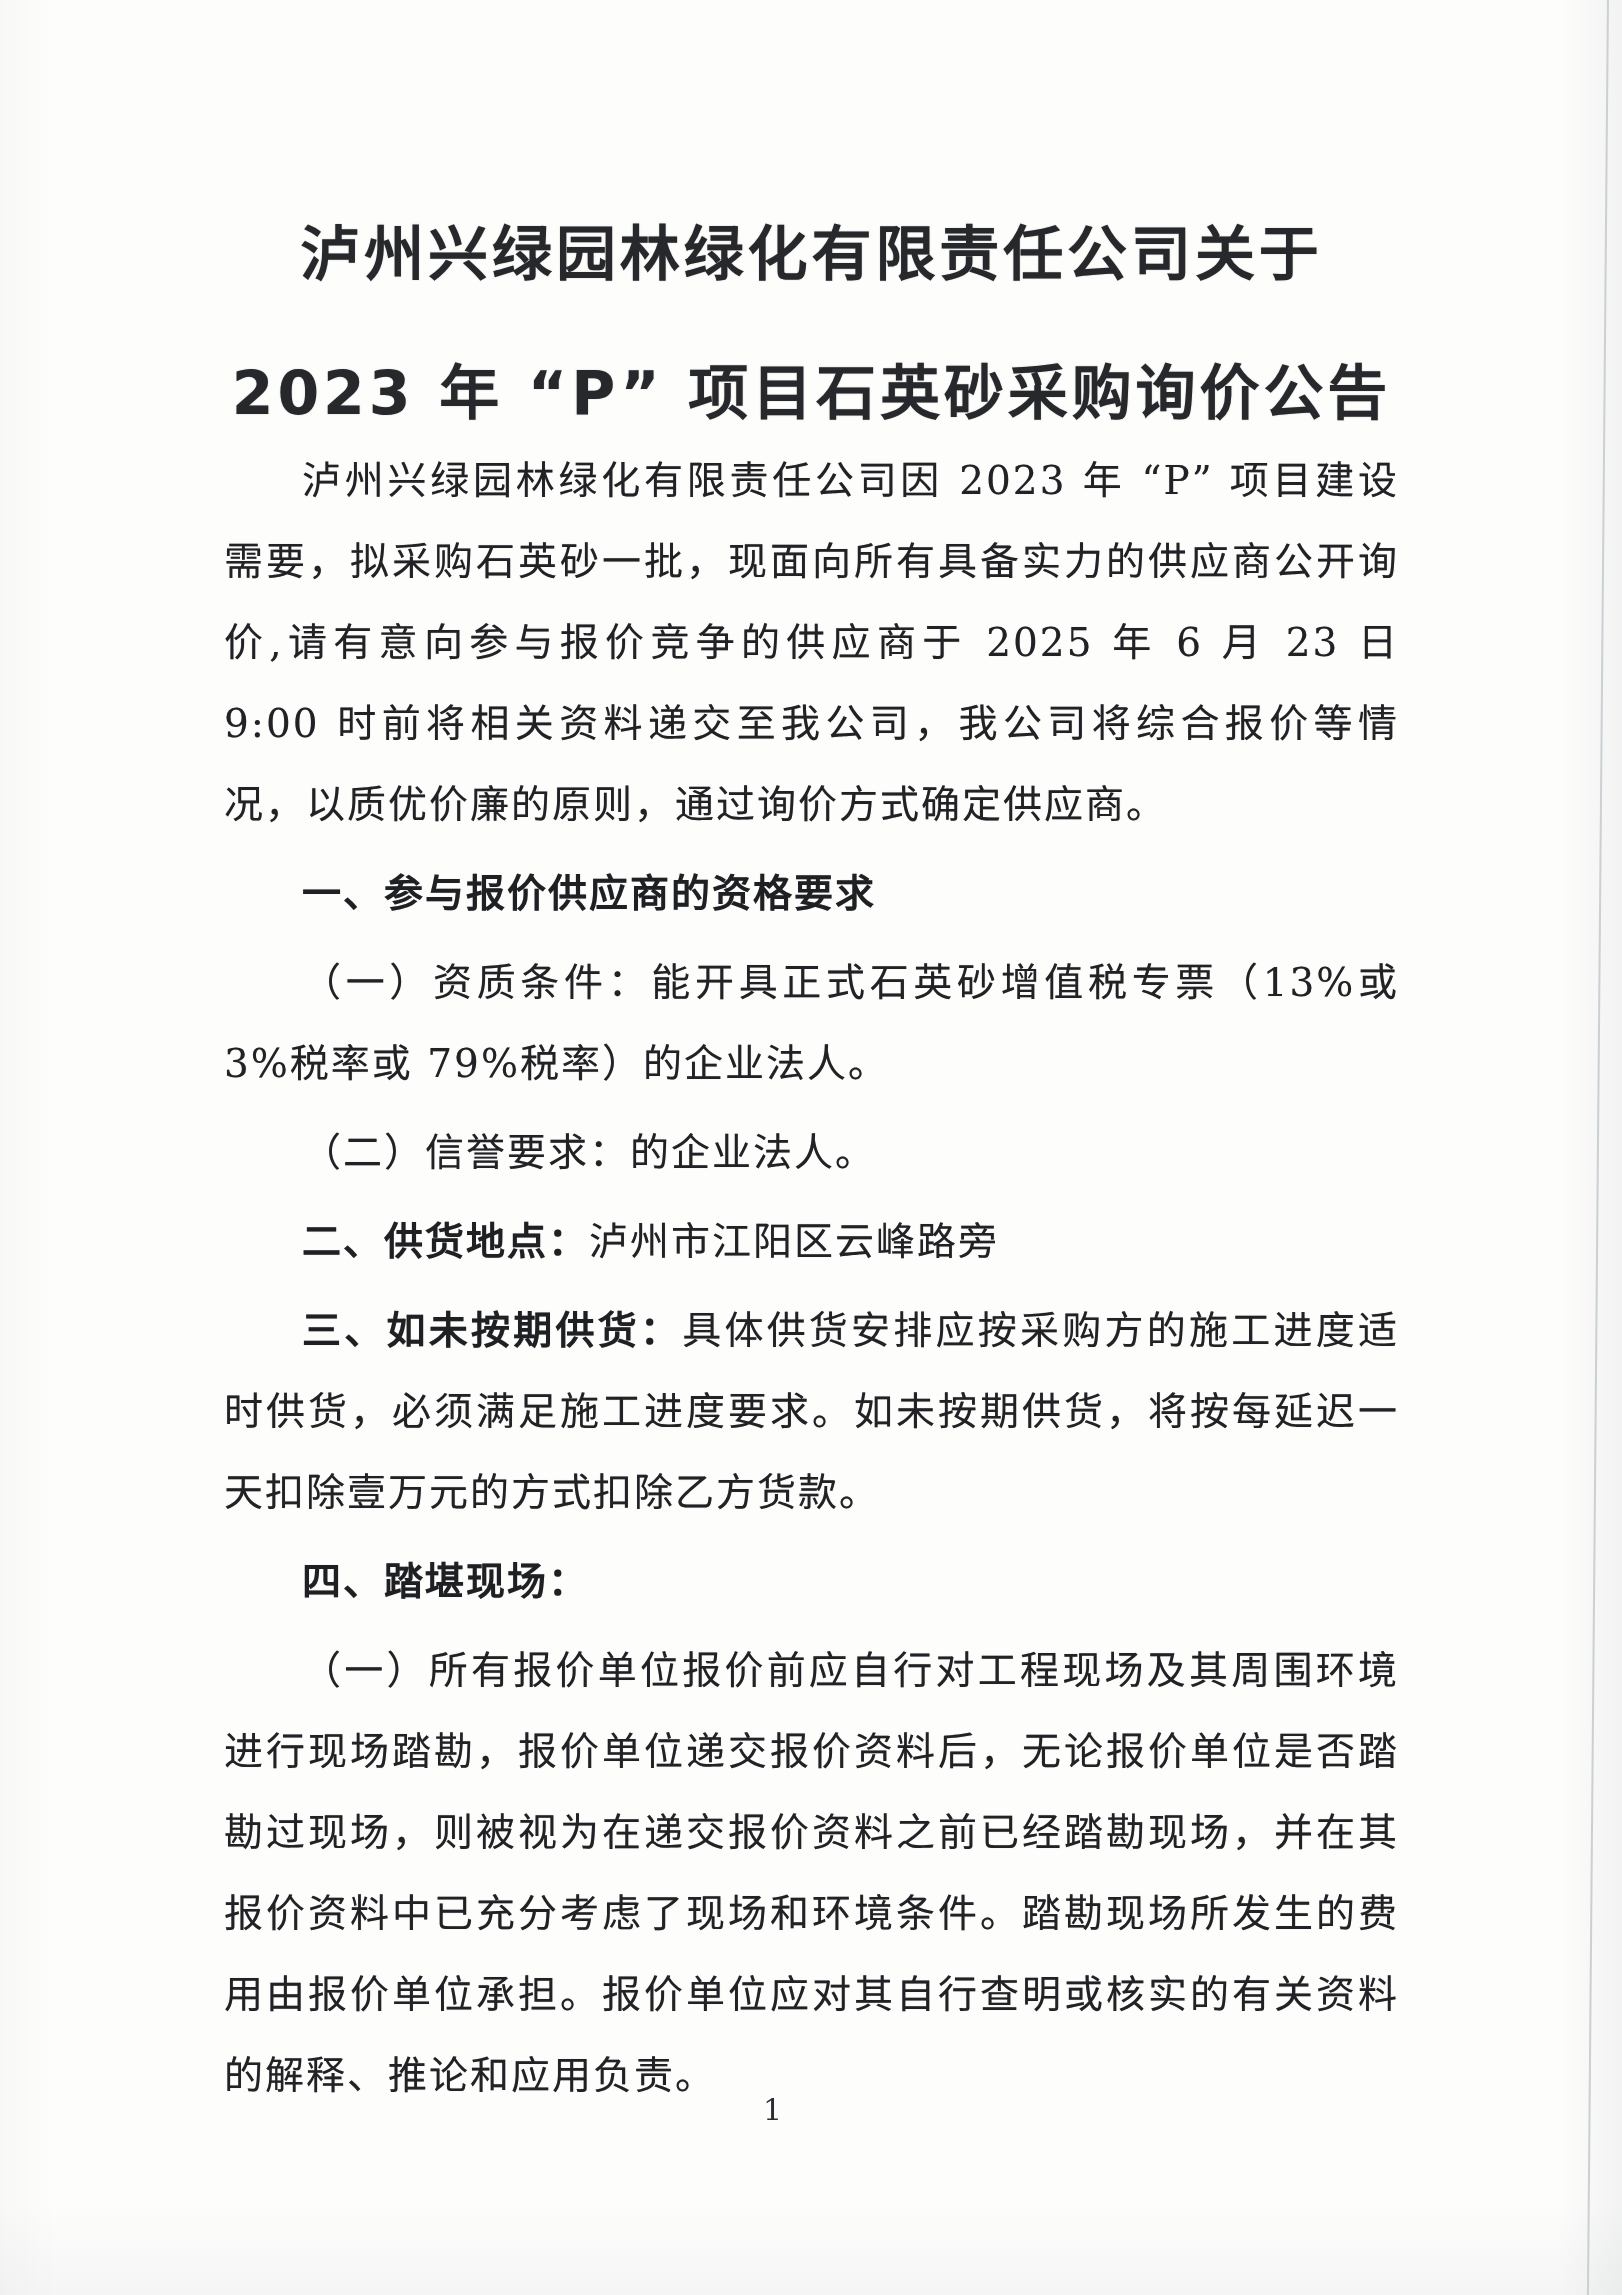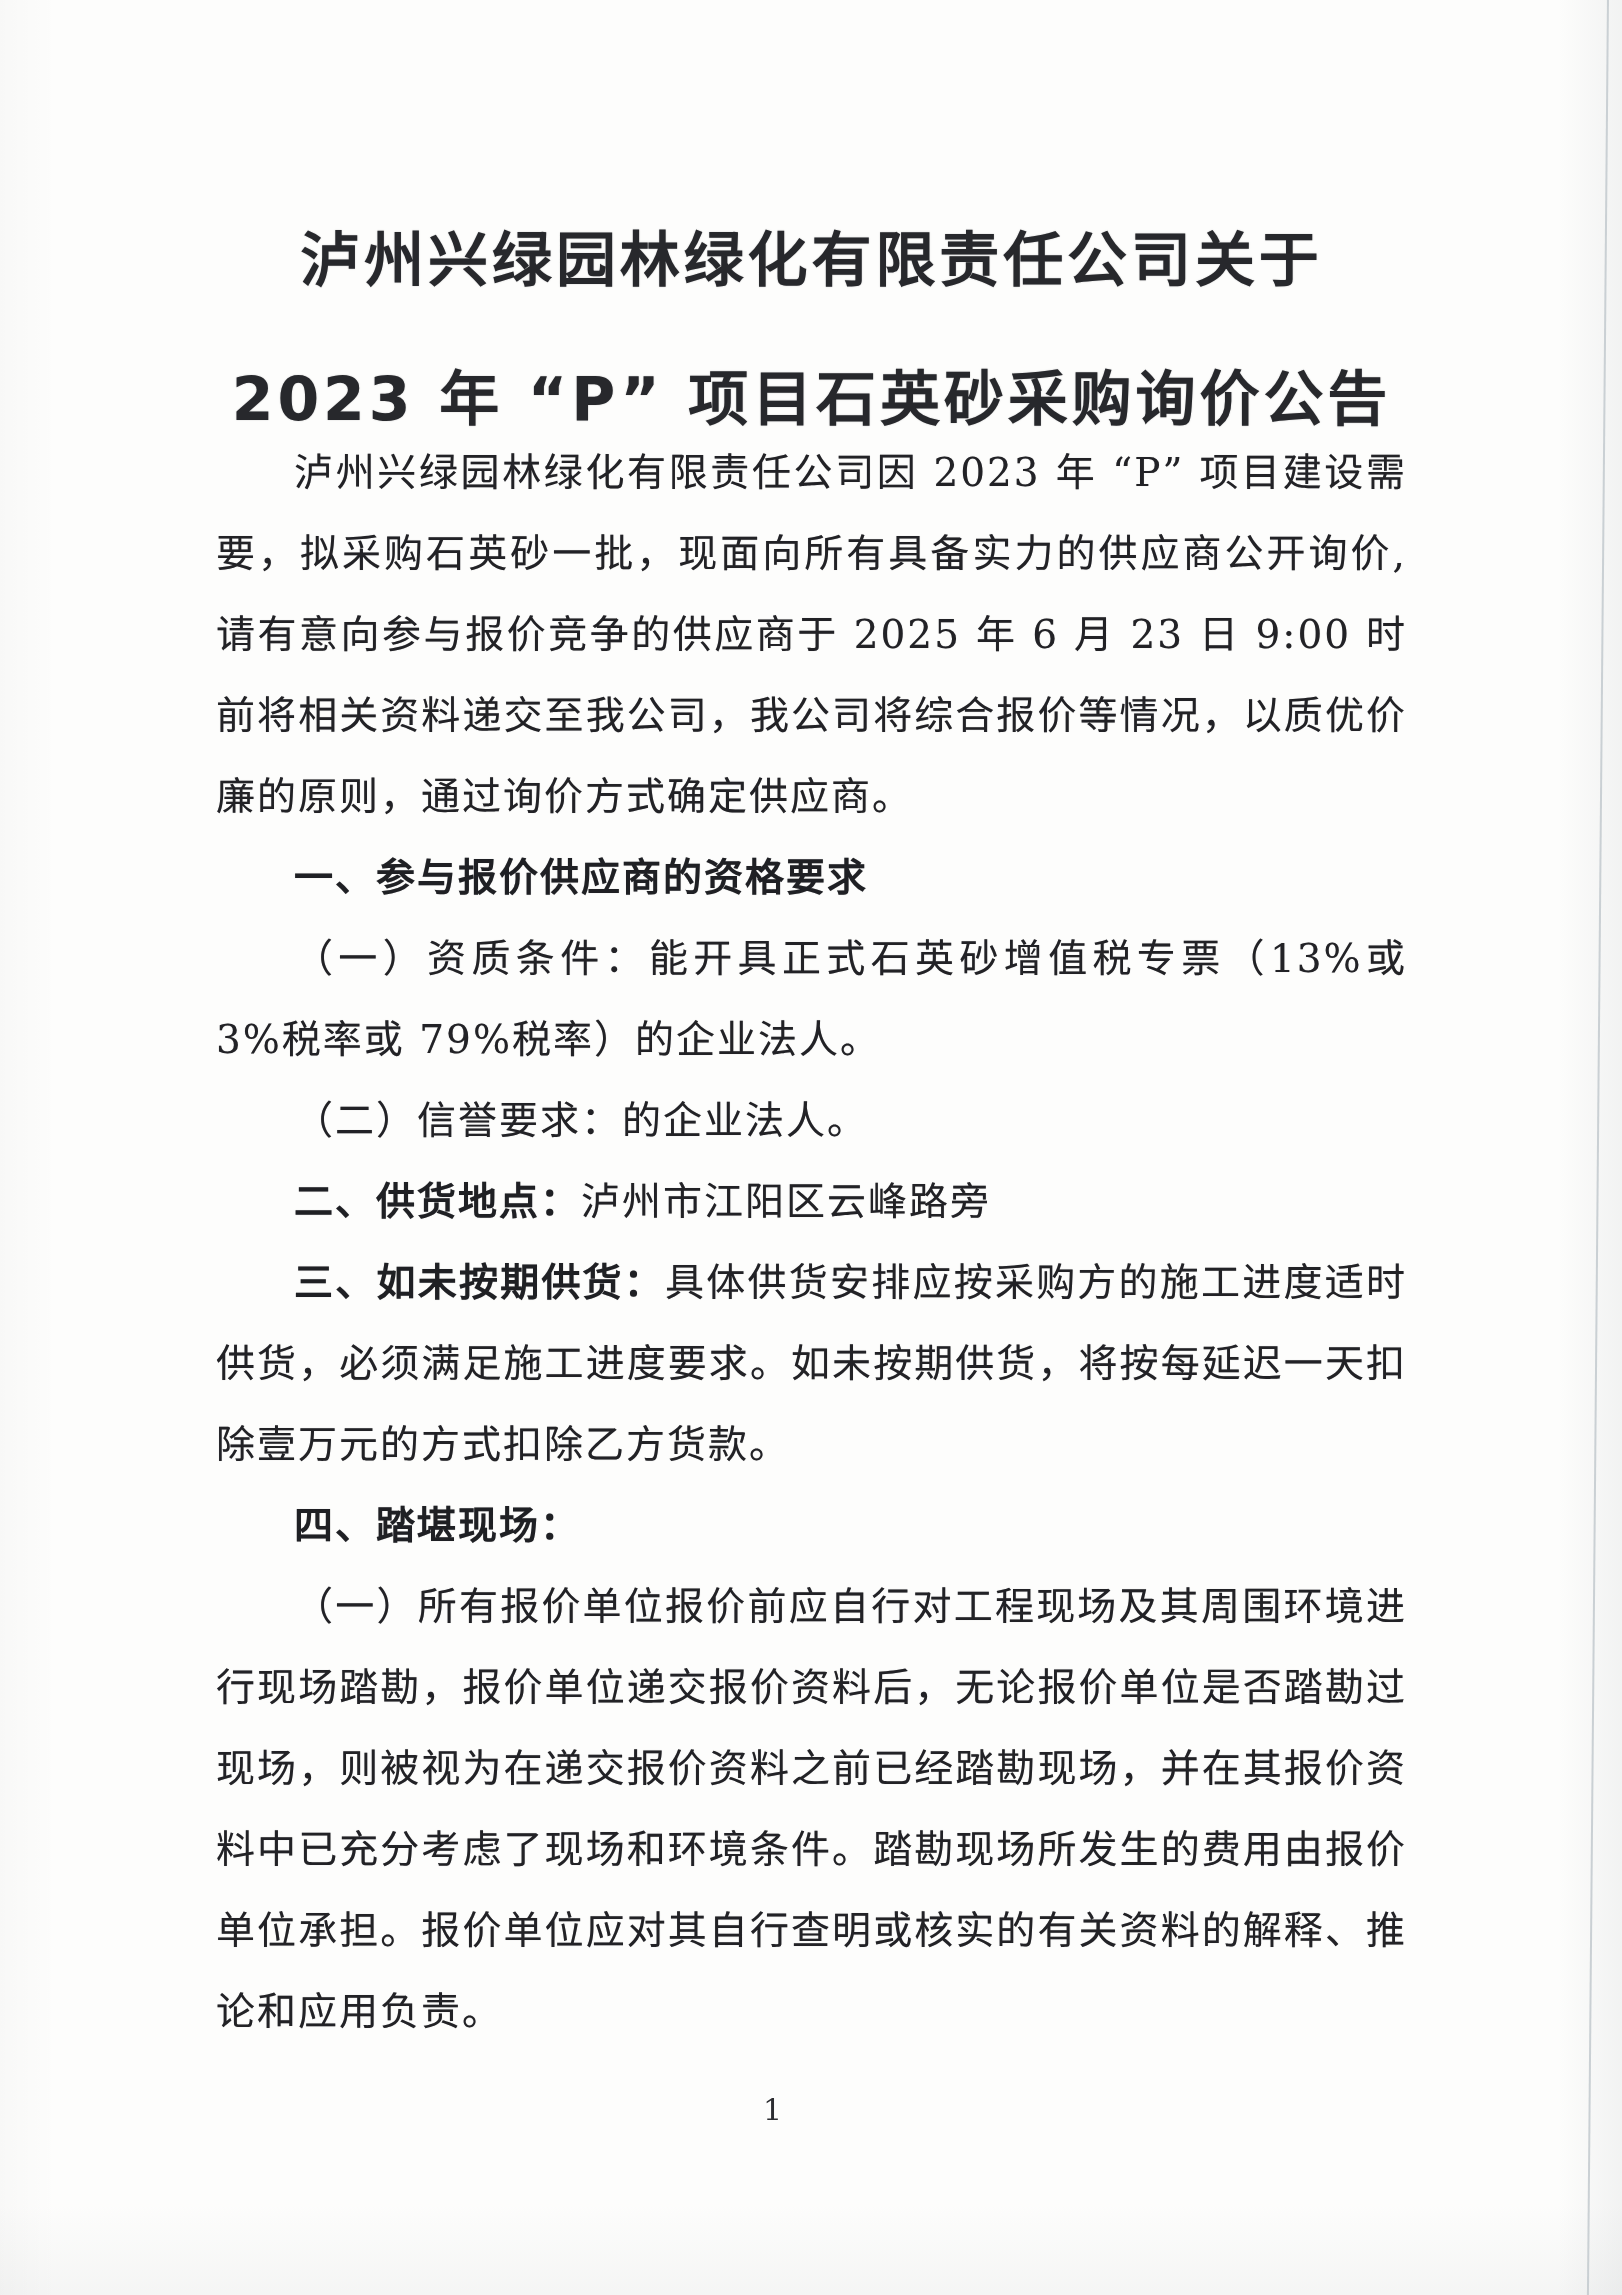--- a/index.html
+++ b/index.html
@@ -25,21 +25,21 @@
     top: -3.9px;
     width: 2px;
     height: 2303px;
     background: #c2c9ce;
     opacity: 0.85;
     transform: rotate(0.5deg);
     transform-origin: top left;
   }
   .doc-title {
     position: absolute;
-    top: 191px;
+    top: 185px;
     left: 98px;
     right: 98px;
     margin: 0;
     text-align: center;
     font-family: "DejaVu Sans", "Liberation Sans", sans-serif;
     font-weight: 700;
     font-size: 60px;
     line-height: 139px;
     letter-spacing: 3.9px;
     color: #27282c;
@@ -56,21 +56,21 @@
     width: 1191px;
     font-family: "DejaVu Serif", "Liberation Serif", serif;
     font-size: 39px;
     line-height: 81px;
     letter-spacing: 2px;
     text-align: justify;
     color: #222226;
     text-shadow: 0 0 0.7px rgba(35,35,40,0.4);
   }
   .par {
-    margin: 0;
+    margin: 8px;
     padding: 0;
     text-indent: 2em;
   }
   .par b {
     font-family: Liberation Sans, sans-serif;
     font-weight: 700;
     color: #1f2024;
   }
   .page-footer {
     position: absolute;

